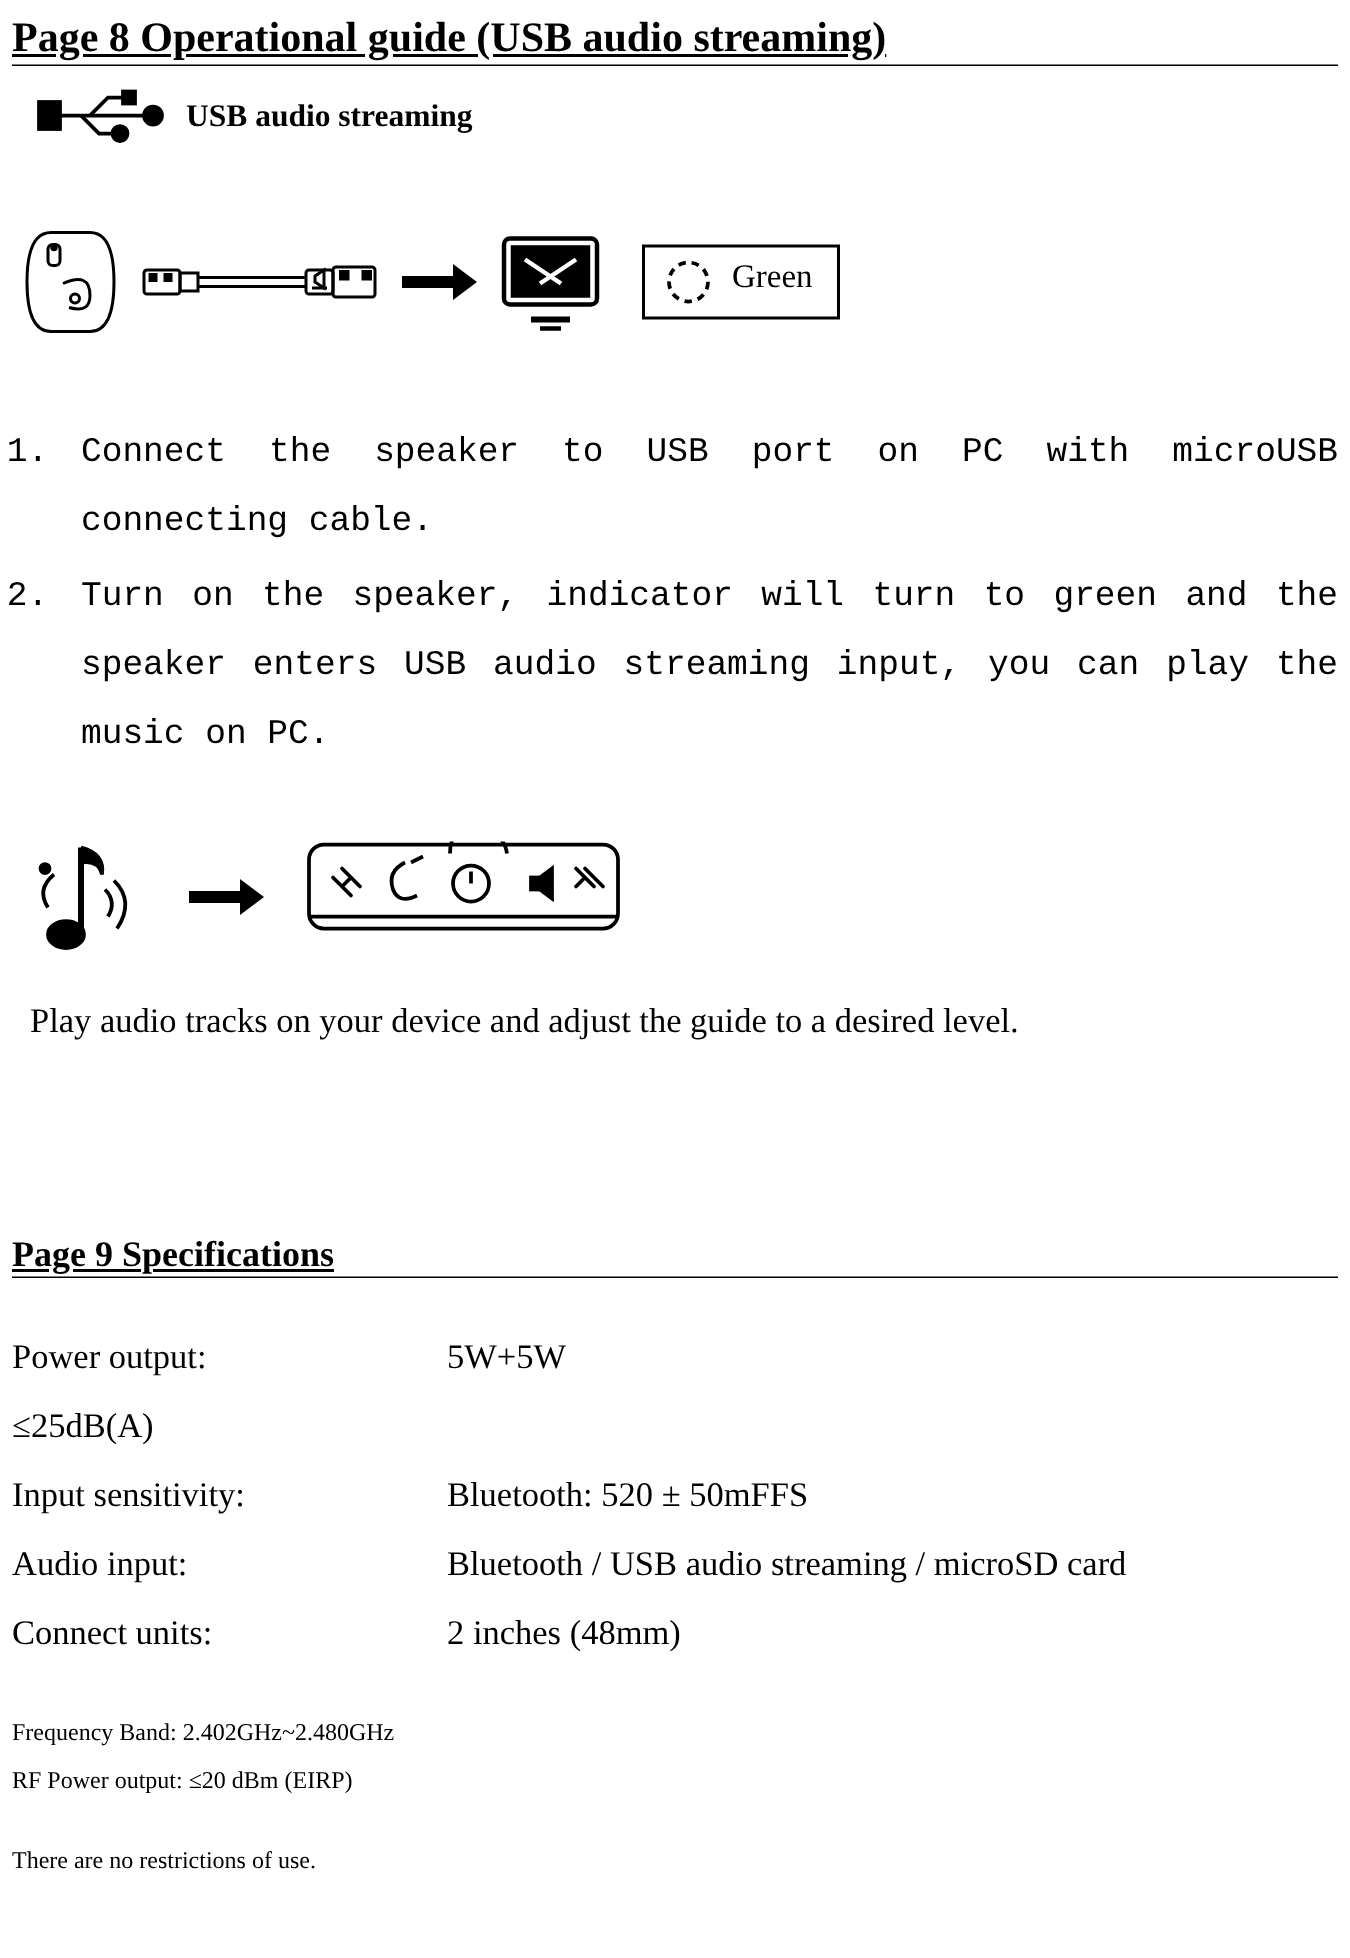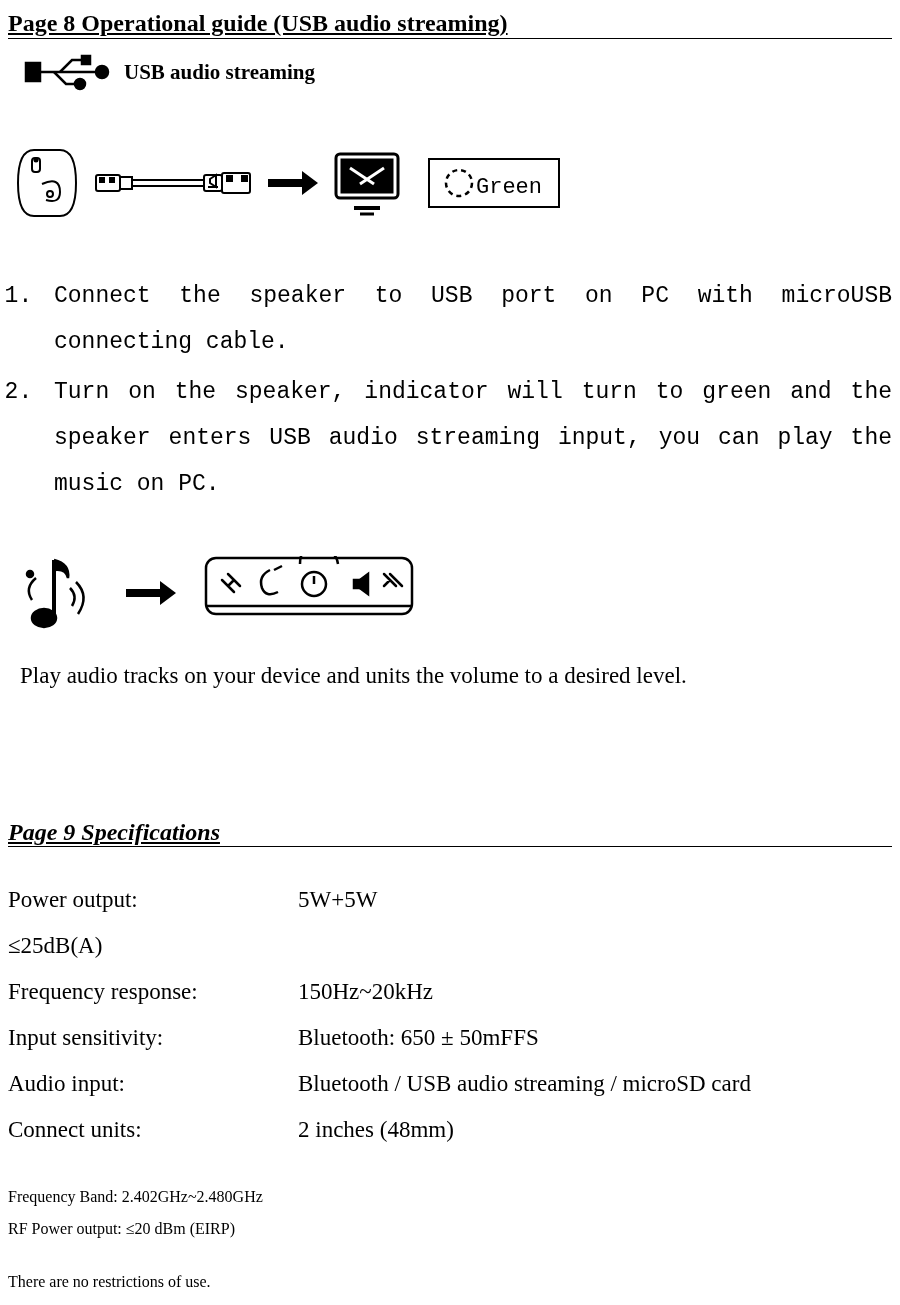--- a/index.html
+++ b/index.html
@@ -10,21 +10,21 @@
       font-family: "Times New Roman", Times, serif;
       color: #000;
       padding: 10px 8px;
     }
     .page-header-line {
       display: flex;
       border-bottom: 1.5px solid #000;
       margin-bottom: 12px;
     }
     .page-header-line .htext {
-      font-size: 24px;
+      font-size: 28px;
       font-weight: bold;
       text-decoration: underline;
       padding-bottom: 1px;
     }
     .usb-row {
       display: flex;
       align-items: center;
       gap: 14px;
       margin: 6px 0 50px 12px;
     }
@@ -40,23 +40,23 @@
       height: 80px;
     }
     .arrow {
       font-size: 34px;
       font-weight: bold;
     }
     .led-box {
       border: 2px solid #000;
       padding: 6px 16px 6px 12px;
       display: flex;
-      align-items: flex-end;
+      align-items: flex-start;
+      gap: 12px;
       margin-left: 12px;
-      font-family: Liberation Mono, monospace;
     }
     .led-label {
       font-size: 22px;
     }
     ol.steps {
       list-style: decimal;
       padding-left: 38px;
       font-size: 23px;
       line-height: 2.0;
       margin-bottom: 36px;
@@ -81,21 +81,20 @@
     }
     .specs-header {
       display: flex;
       border-bottom: 1.5px solid #000;
       margin-bottom: 30px;
     }
     .specs-header .htext {
       font-size: 24px;
       font-weight: bold;
       text-decoration: underline;
-      font-style: italic;
     }
     .spec-table {
       font-size: 23px;
       line-height: 2.0;
       margin-bottom: 28px;
     }
     .spec-row {
       display: flex;
     }
     .spec-label {
@@ -236,41 +235,37 @@
         <g transform="translate(150,18)">
           <rect x="0" y="6" width="6" height="8" fill="#000"></rect>
           <path d="M6 6 L14 0 L14 20 L6 14 Z" fill="#000"></path>
         </g>
         <path d="M180 18 L192 30 M186 18 L198 30 M180 30 L186 24" stroke-linecap="round"></path>
       </g>
     </svg>
   </span>
 </div>
 
-<div class="play-text">Play audio tracks on your device and units the volume to a desired level.</div>
+<div class="play-text">Play audio tracks on your device and adjust the guide to a desired level.</div>
 
 <div class="specs-header">
   <span class="htext">Page 9 Specifications</span>
 </div>
 
 <div class="spec-table">
   <div class="spec-row">
     <span class="spec-label">Power output:</span>
     <span>5W+5W</span>
   </div>
   <div class="spec-row">
     <span>≤25dB(A)</span>
   </div>
   <div class="spec-row">
-    <span class="spec-label">Frequency response:</span>
-    <span>150Hz~20kHz</span>
-  </div>
-  <div class="spec-row">
     <span class="spec-label">Input sensitivity:</span>
-    <span>Bluetooth: 650 ± 50mFFS</span>
+    <span>Bluetooth: 520 ± 50mFFS</span>
   </div>
   <div class="spec-row">
     <span class="spec-label">Audio input:</span>
     <span>Bluetooth / USB audio streaming / microSD card</span>
   </div>
   <div class="spec-row">
     <span class="spec-label">Connect units:</span>
     <span>2 inches (48mm)</span>
   </div>
 </div>

